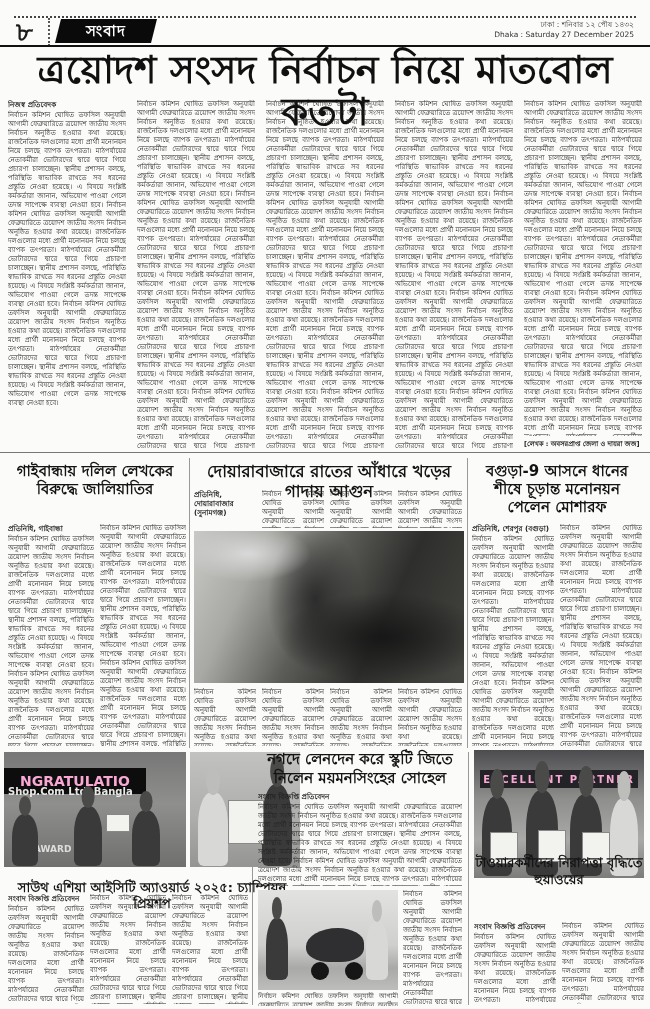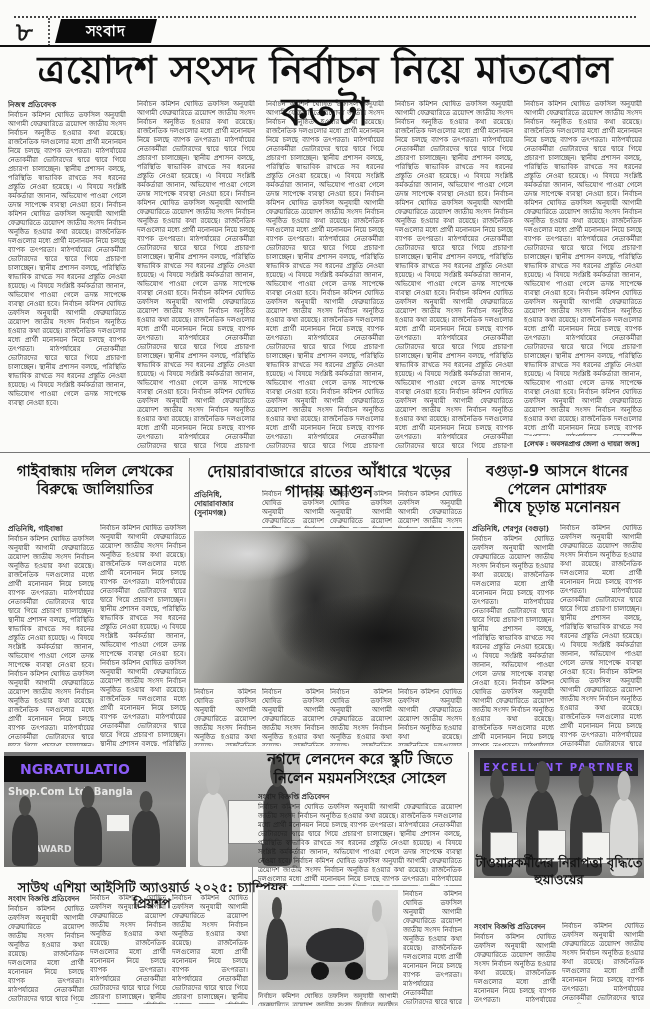--- a/index.html
+++ b/index.html
@@ -29,22 +29,22 @@
   .photo{position:absolute;overflow:hidden;}
   .ph-fire{background:
       radial-gradient(90px 40px at 20% 15%, #d9d9d9 0%, rgba(217,217,217,0) 70%),
       radial-gradient(140px 60px at 70% 70%, #171717 0%, rgba(23,23,23,0) 75%),
       radial-gradient(60px 90px at 45% 45%, #2c2c2c 0%, rgba(44,44,44,0) 80%),
       linear-gradient(115deg,#c9c9c7 0%,#a8a8a4 22%,#5c5c58 45%,#2e2e2c 68%,#464642 100%);}
   .ph-award-l{background:linear-gradient(180deg,#777 0%,#8f8f8d 45%,#6f6f6d 100%);}
   .ph-award-r{background:linear-gradient(180deg,#c2c2c0 0%,#aeaeac 55%,#949492 100%);}
   .ph-huawei{background:linear-gradient(180deg,#4c4c50 0%,#8e8e8c 38%,#a9a9a7 70%,#7c7c7a 100%);}
   .ph-scooter{background:linear-gradient(180deg,#e2e2e0 0%,#cfcfcd 55%,#a9a9a7 78%,#bdbdbb 100%);}
-  .banner{position:absolute;background:#0d0d0d;color:#8b5cf6;font-weight:bold;display:flex;
-          align-items:center;justify-content:center;white-space:nowrap;overflow:hidden;}
+  .banner{position:absolute;background:#0d0d0d;color:#f9a8d4;font-weight:bold;display:flex;
+          align-items:center;justify-content:center;white-space:nowrap;overflow:hidden;margin-top:12px;}
   .photo-sub{position:absolute;color:#f0f0ee;font-weight:bold;white-space:nowrap;overflow:hidden;}
   .person{position:absolute;background:#3a3a3a;border-radius:45% 45% 6px 6px;}
   .person::before{content:"";position:absolute;left:50%;top:-34%;transform:translateX(-50%);
                   width:46%;height:38%;background:#4a4a48;border-radius:50%;}
   .person.light{background:#d8d8d6;}
   .person.light::before{background:#bdbdbb;}
   .cert{position:absolute;background:#f2f2ef;border:1px solid #888;}
   .scooter-body{position:absolute;left:34%;top:38%;width:42%;height:34%;background:#2f2f31;
                 border-radius:55% 45% 40% 40%;}
   .scooter-wheel{position:absolute;width:13%;height:0;padding-bottom:13%;background:#161616;border-radius:50%;}
@@ -53,20 +53,24 @@
 </head>
 <body>
 
 <div class="page">
 
   <div class="top-dotted"></div>
   <div class="page-num">৮</div>
   <div class="vdot"></div>
   <div class="masthead">
     <span>সংবাদ</span>
+  </div>
+  <div class="dateline">
+    <div>ঢাকা : শনিবার ১২ পৌষ ১৪৩২</div>
+    <div>Dhaka : Saturday 27 December 2025</div>
   </div>
   <div class="head-rule"></div>
 
   <div class="lead-headline">ত্রয়োদশ সংসদ নির্বাচন নিয়ে মাতবোল কতটা</div>
 
   <div class="col" style="left:8px;top:100px;width:118px;height:348px;">
     <span class="byline">নিজস্ব প্রতিবেদক</span>
     <span>নির্বাচন কমিশন ঘোষিত তফসিল অনুযায়ী আগামী ফেব্রুয়ারিতে ত্রয়োদশ জাতীয় সংসদ নির্বাচন অনুষ্ঠিত হওয়ার কথা রয়েছে। রাজনৈতিক দলগুলোর মধ্যে প্রার্থী মনোনয়ন নিয়ে চলছে ব্যাপক তৎপরতা। মাঠপর্যায়ের নেতাকর্মীরা ভোটারদের দ্বারে দ্বারে গিয়ে প্রচারণা চালাচ্ছেন। স্থানীয় প্রশাসন বলছে, পরিস্থিতি স্বাভাবিক রাখতে সব ধরনের প্রস্তুতি নেওয়া হয়েছে। এ বিষয়ে সংশ্লিষ্ট কর্মকর্তারা জানান, অভিযোগ পাওয়া গেলে তদন্ত সাপেক্ষে ব্যবস্থা নেওয়া হবে। নির্বাচন কমিশন ঘোষিত তফসিল অনুযায়ী আগামী ফেব্রুয়ারিতে ত্রয়োদশ জাতীয় সংসদ নির্বাচন অনুষ্ঠিত হওয়ার কথা রয়েছে। রাজনৈতিক দলগুলোর মধ্যে প্রার্থী মনোনয়ন নিয়ে চলছে ব্যাপক তৎপরতা। মাঠপর্যায়ের নেতাকর্মীরা ভোটারদের দ্বারে দ্বারে গিয়ে প্রচারণা চালাচ্ছেন। স্থানীয় প্রশাসন বলছে, পরিস্থিতি স্বাভাবিক রাখতে সব ধরনের প্রস্তুতি নেওয়া হয়েছে। এ বিষয়ে সংশ্লিষ্ট কর্মকর্তারা জানান, অভিযোগ পাওয়া গেলে তদন্ত সাপেক্ষে ব্যবস্থা নেওয়া হবে। নির্বাচন কমিশন ঘোষিত তফসিল অনুযায়ী আগামী ফেব্রুয়ারিতে ত্রয়োদশ জাতীয় সংসদ নির্বাচন অনুষ্ঠিত হওয়ার কথা রয়েছে। রাজনৈতিক দলগুলোর মধ্যে প্রার্থী মনোনয়ন নিয়ে চলছে ব্যাপক তৎপরতা। মাঠপর্যায়ের নেতাকর্মীরা ভোটারদের দ্বারে দ্বারে গিয়ে প্রচারণা চালাচ্ছেন। স্থানীয় প্রশাসন বলছে, পরিস্থিতি স্বাভাবিক রাখতে সব ধরনের প্রস্তুতি নেওয়া হয়েছে। এ বিষয়ে সংশ্লিষ্ট কর্মকর্তারা জানান, অভিযোগ পাওয়া গেলে তদন্ত সাপেক্ষে ব্যবস্থা নেওয়া হবে। </span>
   </div>
   <div class="col" style="left:137px;top:100px;width:118px;height:348px;">নির্বাচন কমিশন ঘোষিত তফসিল অনুযায়ী আগামী ফেব্রুয়ারিতে ত্রয়োদশ জাতীয় সংসদ নির্বাচন অনুষ্ঠিত হওয়ার কথা রয়েছে। রাজনৈতিক দলগুলোর মধ্যে প্রার্থী মনোনয়ন নিয়ে চলছে ব্যাপক তৎপরতা। মাঠপর্যায়ের নেতাকর্মীরা ভোটারদের দ্বারে দ্বারে গিয়ে প্রচারণা চালাচ্ছেন। স্থানীয় প্রশাসন বলছে, পরিস্থিতি স্বাভাবিক রাখতে সব ধরনের প্রস্তুতি নেওয়া হয়েছে। এ বিষয়ে সংশ্লিষ্ট কর্মকর্তারা জানান, অভিযোগ পাওয়া গেলে তদন্ত সাপেক্ষে ব্যবস্থা নেওয়া হবে। নির্বাচন কমিশন ঘোষিত তফসিল অনুযায়ী আগামী ফেব্রুয়ারিতে ত্রয়োদশ জাতীয় সংসদ নির্বাচন অনুষ্ঠিত হওয়ার কথা রয়েছে। রাজনৈতিক দলগুলোর মধ্যে প্রার্থী মনোনয়ন নিয়ে চলছে ব্যাপক তৎপরতা। মাঠপর্যায়ের নেতাকর্মীরা ভোটারদের দ্বারে দ্বারে গিয়ে প্রচারণা চালাচ্ছেন। স্থানীয় প্রশাসন বলছে, পরিস্থিতি স্বাভাবিক রাখতে সব ধরনের প্রস্তুতি নেওয়া হয়েছে। এ বিষয়ে সংশ্লিষ্ট কর্মকর্তারা জানান, অভিযোগ পাওয়া গেলে তদন্ত সাপেক্ষে ব্যবস্থা নেওয়া হবে। নির্বাচন কমিশন ঘোষিত তফসিল অনুযায়ী আগামী ফেব্রুয়ারিতে ত্রয়োদশ জাতীয় সংসদ নির্বাচন অনুষ্ঠিত হওয়ার কথা রয়েছে। রাজনৈতিক দলগুলোর মধ্যে প্রার্থী মনোনয়ন নিয়ে চলছে ব্যাপক তৎপরতা। মাঠপর্যায়ের নেতাকর্মীরা ভোটারদের দ্বারে দ্বারে গিয়ে প্রচারণা চালাচ্ছেন। স্থানীয় প্রশাসন বলছে, পরিস্থিতি স্বাভাবিক রাখতে সব ধরনের প্রস্তুতি নেওয়া হয়েছে। এ বিষয়ে সংশ্লিষ্ট কর্মকর্তারা জানান, অভিযোগ পাওয়া গেলে তদন্ত সাপেক্ষে ব্যবস্থা নেওয়া হবে। নির্বাচন কমিশন ঘোষিত তফসিল অনুযায়ী আগামী ফেব্রুয়ারিতে ত্রয়োদশ জাতীয় সংসদ নির্বাচন অনুষ্ঠিত হওয়ার কথা রয়েছে। রাজনৈতিক দলগুলোর মধ্যে প্রার্থী মনোনয়ন নিয়ে চলছে ব্যাপক তৎপরতা। মাঠপর্যায়ের নেতাকর্মীরা ভোটারদের দ্বারে দ্বারে গিয়ে প্রচারণা চালাচ্ছেন। স্থানীয় প্রশাসন বলছে, পরিস্থিতি স্বাভাবিক রাখতে সব ধরনের প্রস্তুতি নেওয়া হয়েছে। এ বিষয়ে সংশ্লিষ্ট কর্মকর্তারা জানান, অভিযোগ পাওয়া গেলে তদন্ত সাপেক্ষে ব্যবস্থা নেওয়া হবে। </div>
@@ -100,22 +104,22 @@
 
   <div class="photo ph-fire" style="left:194px;top:531px;width:270px;height:152px;"></div>
 
   <div class="col" style="left:194px;top:688px;width:62px;height:58px;">নির্বাচন কমিশন ঘোষিত তফসিল অনুযায়ী আগামী ফেব্রুয়ারিতে ত্রয়োদশ জাতীয় সংসদ নির্বাচন অনুষ্ঠিত হওয়ার কথা রয়েছে। রাজনৈতিক দলগুলোর মধ্যে প্রার্থী মনোনয়ন নিয়ে চলছে ব্যাপক তৎপরতা। মাঠপর্যায়ের নেতাকর্মীরা ভোটারদের দ্বারে দ্বারে গিয়ে প্রচারণা চালাচ্ছেন। স্থানীয় প্রশাসন বলছে, পরিস্থিতি স্বাভাবিক রাখতে সব ধরনের প্রস্তুতি নেওয়া হয়েছে। এ বিষয়ে সংশ্লিষ্ট কর্মকর্তারা জানান, অভিযোগ পাওয়া গেলে তদন্ত সাপেক্ষে ব্যবস্থা নেওয়া হবে। </div>
   <div class="col" style="left:262px;top:688px;width:62px;height:58px;">নির্বাচন কমিশন ঘোষিত তফসিল অনুযায়ী আগামী ফেব্রুয়ারিতে ত্রয়োদশ জাতীয় সংসদ নির্বাচন অনুষ্ঠিত হওয়ার কথা রয়েছে। রাজনৈতিক দলগুলোর মধ্যে প্রার্থী মনোনয়ন নিয়ে চলছে ব্যাপক তৎপরতা। মাঠপর্যায়ের নেতাকর্মীরা ভোটারদের দ্বারে দ্বারে গিয়ে প্রচারণা চালাচ্ছেন। স্থানীয় প্রশাসন বলছে, পরিস্থিতি স্বাভাবিক রাখতে সব ধরনের প্রস্তুতি নেওয়া হয়েছে। এ বিষয়ে সংশ্লিষ্ট কর্মকর্তারা জানান, অভিযোগ পাওয়া গেলে তদন্ত সাপেক্ষে ব্যবস্থা নেওয়া হবে। </div>
   <div class="col" style="left:330px;top:688px;width:62px;height:58px;">নির্বাচন কমিশন ঘোষিত তফসিল অনুযায়ী আগামী ফেব্রুয়ারিতে ত্রয়োদশ জাতীয় সংসদ নির্বাচন অনুষ্ঠিত হওয়ার কথা রয়েছে। রাজনৈতিক দলগুলোর মধ্যে প্রার্থী মনোনয়ন নিয়ে চলছে ব্যাপক তৎপরতা। মাঠপর্যায়ের নেতাকর্মীরা ভোটারদের দ্বারে দ্বারে গিয়ে প্রচারণা চালাচ্ছেন। স্থানীয় প্রশাসন বলছে, পরিস্থিতি স্বাভাবিক রাখতে সব ধরনের প্রস্তুতি নেওয়া হয়েছে। এ বিষয়ে সংশ্লিষ্ট কর্মকর্তারা জানান, অভিযোগ পাওয়া গেলে তদন্ত সাপেক্ষে ব্যবস্থা নেওয়া হবে। </div>
   <div class="col" style="left:398px;top:688px;width:64px;height:58px;">নির্বাচন কমিশন ঘোষিত তফসিল অনুযায়ী আগামী ফেব্রুয়ারিতে ত্রয়োদশ জাতীয় সংসদ নির্বাচন অনুষ্ঠিত হওয়ার কথা রয়েছে। রাজনৈতিক দলগুলোর মধ্যে প্রার্থী মনোনয়ন নিয়ে চলছে ব্যাপক তৎপরতা। মাঠপর্যায়ের নেতাকর্মীরা ভোটারদের দ্বারে দ্বারে গিয়ে প্রচারণা চালাচ্ছেন। স্থানীয় প্রশাসন বলছে, পরিস্থিতি স্বাভাবিক রাখতে সব ধরনের প্রস্তুতি নেওয়া হয়েছে। এ বিষয়ে সংশ্লিষ্ট কর্মকর্তারা জানান, অভিযোগ পাওয়া গেলে তদন্ত সাপেক্ষে ব্যবস্থা নেওয়া হবে। </div>
 
   <div class="h2" style="left:472px;top:462px;width:170px;font-size:15px;line-height:18px;">
     <div>বগুড়া-9 আসনে ধানের</div>
+    <div>শীষে চূড়ান্ত মনোনয়ন</div>
     <div>পেলেন মোশারফ</div>
-    <div>শীষে চূড়ান্ত মনোনয়ন</div>
   </div>
   <div class="col" style="left:472px;top:524px;width:82px;height:222px;">
     <span class="byline">প্রতিনিধি, শেরপুর (বগুড়া)</span>
     <span>নির্বাচন কমিশন ঘোষিত তফসিল অনুযায়ী আগামী ফেব্রুয়ারিতে ত্রয়োদশ জাতীয় সংসদ নির্বাচন অনুষ্ঠিত হওয়ার কথা রয়েছে। রাজনৈতিক দলগুলোর মধ্যে প্রার্থী মনোনয়ন নিয়ে চলছে ব্যাপক তৎপরতা। মাঠপর্যায়ের নেতাকর্মীরা ভোটারদের দ্বারে দ্বারে গিয়ে প্রচারণা চালাচ্ছেন। স্থানীয় প্রশাসন বলছে, পরিস্থিতি স্বাভাবিক রাখতে সব ধরনের প্রস্তুতি নেওয়া হয়েছে। এ বিষয়ে সংশ্লিষ্ট কর্মকর্তারা জানান, অভিযোগ পাওয়া গেলে তদন্ত সাপেক্ষে ব্যবস্থা নেওয়া হবে। নির্বাচন কমিশন ঘোষিত তফসিল অনুযায়ী আগামী ফেব্রুয়ারিতে ত্রয়োদশ জাতীয় সংসদ নির্বাচন অনুষ্ঠিত হওয়ার কথা রয়েছে। রাজনৈতিক দলগুলোর মধ্যে প্রার্থী মনোনয়ন নিয়ে চলছে ব্যাপক তৎপরতা। মাঠপর্যায়ের নেতাকর্মীরা ভোটারদের দ্বারে দ্বারে গিয়ে প্রচারণা চালাচ্ছেন। স্থানীয় প্রশাসন বলছে, পরিস্থিতি স্বাভাবিক রাখতে সব ধরনের প্রস্তুতি নেওয়া হয়েছে। এ বিষয়ে সংশ্লিষ্ট কর্মকর্তারা জানান, অভিযোগ পাওয়া গেলে তদন্ত সাপেক্ষে ব্যবস্থা নেওয়া হবে। নির্বাচন কমিশন ঘোষিত তফসিল অনুযায়ী আগামী ফেব্রুয়ারিতে ত্রয়োদশ জাতীয় সংসদ নির্বাচন অনুষ্ঠিত হওয়ার কথা রয়েছে। রাজনৈতিক দলগুলোর মধ্যে প্রার্থী মনোনয়ন নিয়ে চলছে ব্যাপক তৎপরতা। মাঠপর্যায়ের নেতাকর্মীরা ভোটারদের দ্বারে দ্বারে গিয়ে প্রচারণা চালাচ্ছেন। স্থানীয় প্রশাসন বলছে, পরিস্থিতি স্বাভাবিক রাখতে সব ধরনের প্রস্তুতি নেওয়া হয়েছে। এ বিষয়ে সংশ্লিষ্ট কর্মকর্তারা জানান, অভিযোগ পাওয়া গেলে তদন্ত সাপেক্ষে ব্যবস্থা নেওয়া হবে। </span>
   </div>
   <div class="col" style="left:560px;top:524px;width:82px;height:222px;">নির্বাচন কমিশন ঘোষিত তফসিল অনুযায়ী আগামী ফেব্রুয়ারিতে ত্রয়োদশ জাতীয় সংসদ নির্বাচন অনুষ্ঠিত হওয়ার কথা রয়েছে। রাজনৈতিক দলগুলোর মধ্যে প্রার্থী মনোনয়ন নিয়ে চলছে ব্যাপক তৎপরতা। মাঠপর্যায়ের নেতাকর্মীরা ভোটারদের দ্বারে দ্বারে গিয়ে প্রচারণা চালাচ্ছেন। স্থানীয় প্রশাসন বলছে, পরিস্থিতি স্বাভাবিক রাখতে সব ধরনের প্রস্তুতি নেওয়া হয়েছে। এ বিষয়ে সংশ্লিষ্ট কর্মকর্তারা জানান, অভিযোগ পাওয়া গেলে তদন্ত সাপেক্ষে ব্যবস্থা নেওয়া হবে। নির্বাচন কমিশন ঘোষিত তফসিল অনুযায়ী আগামী ফেব্রুয়ারিতে ত্রয়োদশ জাতীয় সংসদ নির্বাচন অনুষ্ঠিত হওয়ার কথা রয়েছে। রাজনৈতিক দলগুলোর মধ্যে প্রার্থী মনোনয়ন নিয়ে চলছে ব্যাপক তৎপরতা। মাঠপর্যায়ের নেতাকর্মীরা ভোটারদের দ্বারে দ্বারে গিয়ে প্রচারণা চালাচ্ছেন। স্থানীয় প্রশাসন বলছে, পরিস্থিতি স্বাভাবিক রাখতে সব ধরনের প্রস্তুতি নেওয়া হয়েছে। এ বিষয়ে সংশ্লিষ্ট কর্মকর্তারা জানান, অভিযোগ পাওয়া গেলে তদন্ত সাপেক্ষে ব্যবস্থা নেওয়া হবে। নির্বাচন কমিশন ঘোষিত তফসিল অনুযায়ী আগামী ফেব্রুয়ারিতে ত্রয়োদশ জাতীয় সংসদ নির্বাচন অনুষ্ঠিত হওয়ার কথা রয়েছে। রাজনৈতিক দলগুলোর মধ্যে প্রার্থী মনোনয়ন নিয়ে চলছে ব্যাপক তৎপরতা। মাঠপর্যায়ের নেতাকর্মীরা ভোটারদের দ্বারে দ্বারে গিয়ে প্রচারণা চালাচ্ছেন। স্থানীয় প্রশাসন বলছে, পরিস্থিতি স্বাভাবিক রাখতে সব ধরনের প্রস্তুতি নেওয়া হয়েছে। এ বিষয়ে সংশ্লিষ্ট কর্মকর্তারা জানান, অভিযোগ পাওয়া গেলে তদন্ত সাপেক্ষে ব্যবস্থা নেওয়া হবে। </div>
 
   <div class="rule-v" style="left:252px;top:752px;height:253px;"></div>
   <div class="rule-v" style="left:468px;top:752px;height:253px;"></div>
 

